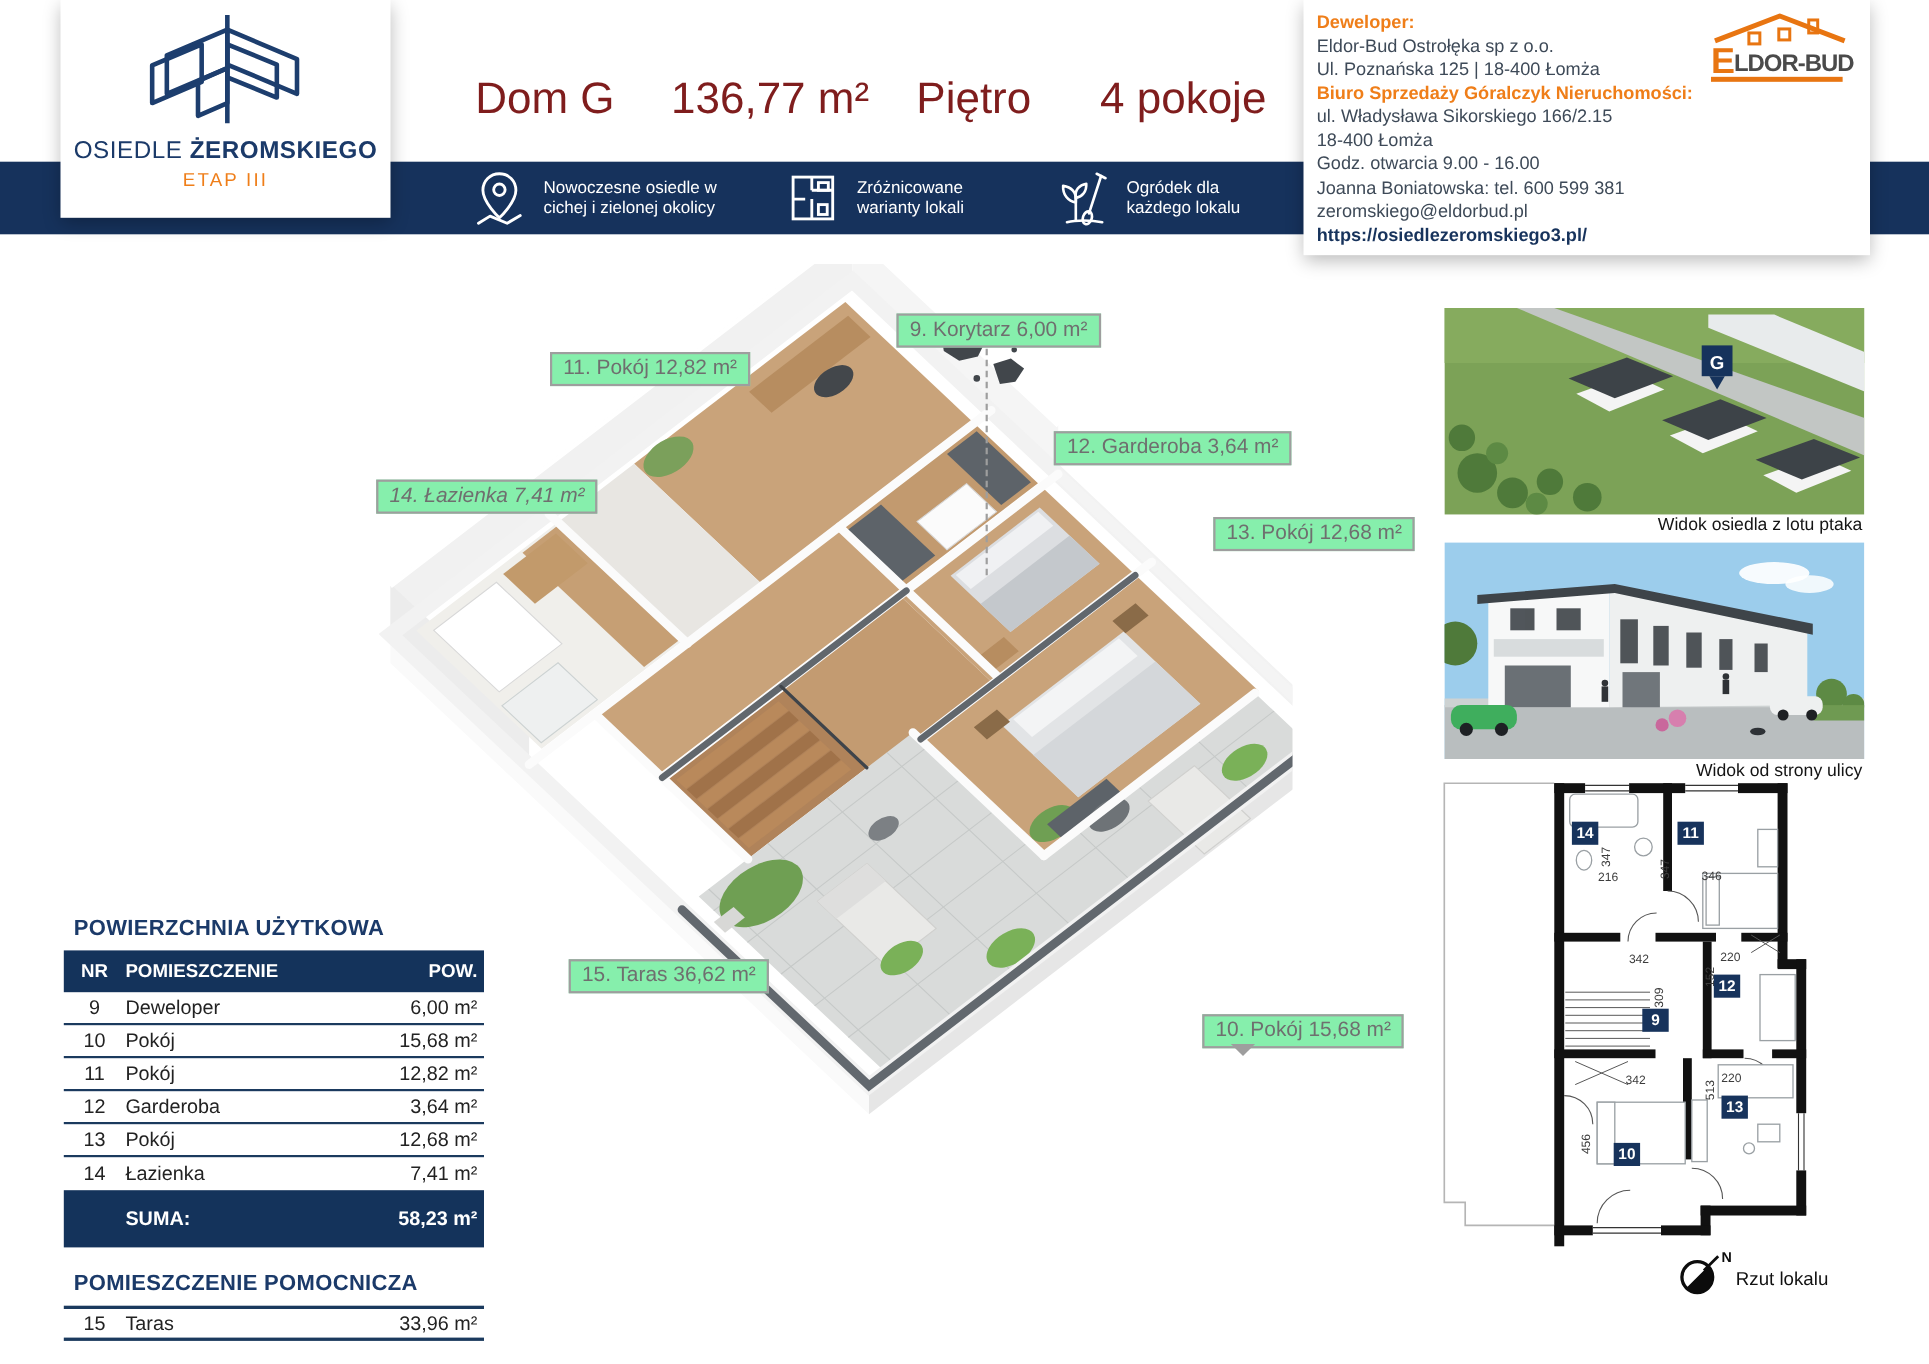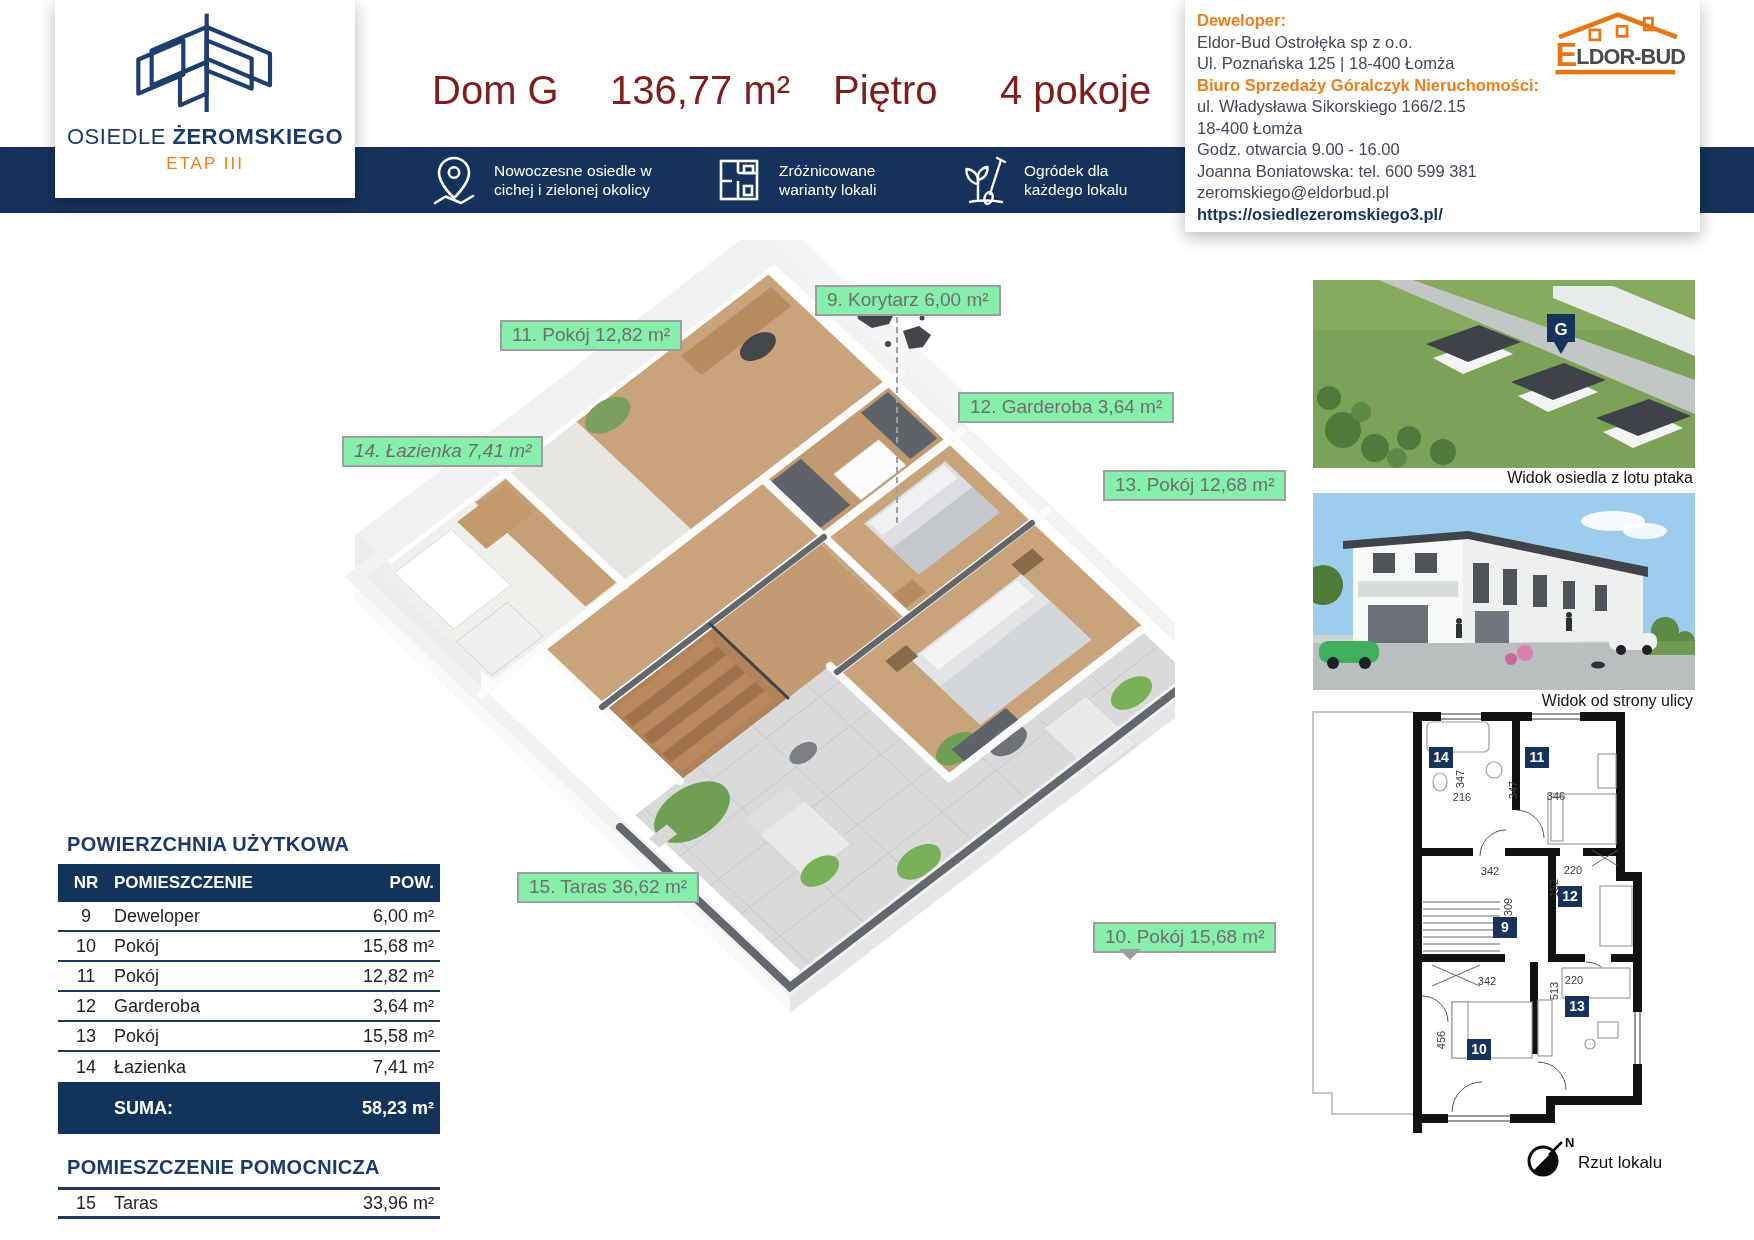--- a/index.html
+++ b/index.html
@@ -294,21 +294,21 @@
       <div class="c-pow">12,82 m²</div>
     </div>
     <div class="trow">
       <div class="c-nr">12</div>
       <div class="c-name">Garderoba</div>
       <div class="c-pow">3,64 m²</div>
     </div>
     <div class="trow">
       <div class="c-nr">13</div>
       <div class="c-name">Pokój</div>
-      <div class="c-pow">15,58 m²</div>
+      <div class="c-pow">12,68 m²</div>
     </div>
     <div class="trow" style="border-bottom:none;">
       <div class="c-nr">14</div>
       <div class="c-name">Łazienka</div>
       <div class="c-pow">7,41 m²</div>
     </div>
     <div class="tsum">
       <div class="c-nr"></div>
       <div class="c-name">SUMA:</div>
       <div class="c-pow">58,23 m²</div>

